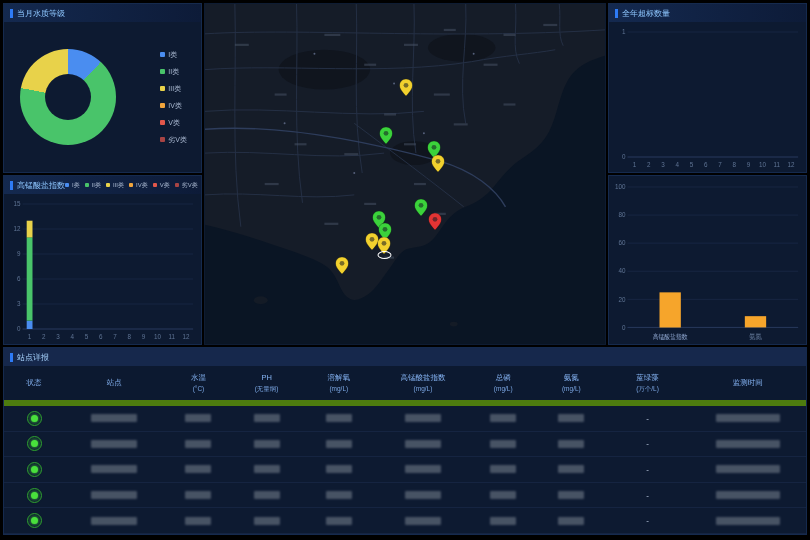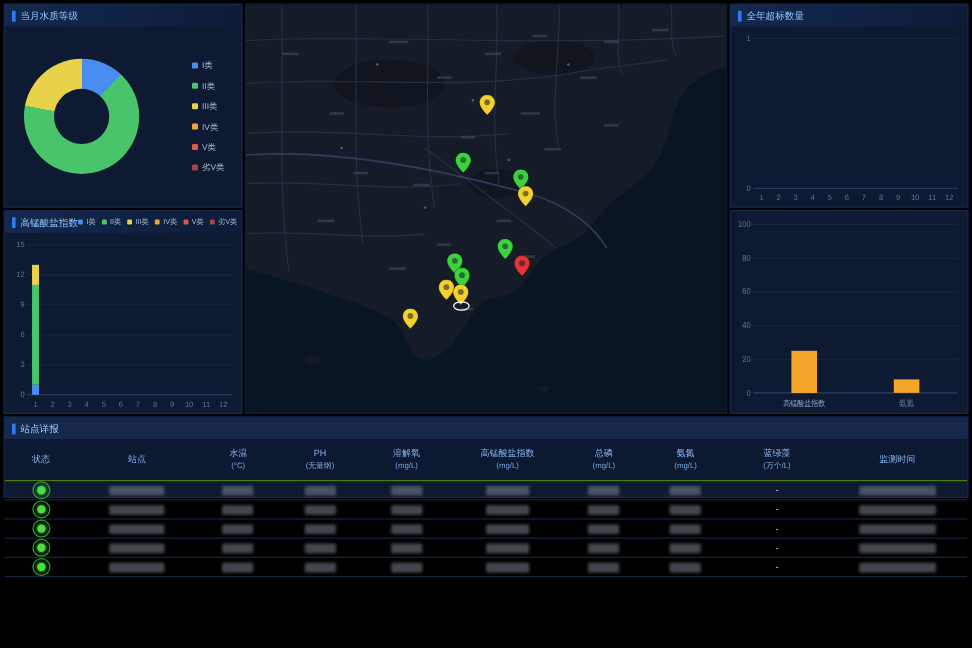--- a/index.html
+++ b/index.html
@@ -1,17 +1,17 @@
 <!DOCTYPE html>
 <html><head>
 <meta charset="utf-8">
 <style>
   html,body{margin:0;padding:0;background:#000;width:810px;height:540px;overflow:hidden;
     font-family:"Liberation Sans","DejaVu Sans",sans-serif;color:#cfe0f5;}
-  .screen{position:absolute;left:3px;top:3px;width:804px;height:412px;display:flex;flex-direction:column;gap:2px;}
+  .screen{position:absolute;left:3px;top:3px;width:804px;height:532px;display:flex;flex-direction:column;gap:2px;}
   .top-area{display:flex;gap:2px;height:342px;flex:0 0 auto;}
   .col{display:flex;flex-direction:column;gap:2px;width:199px;flex:0 0 auto;}
   .panel{background:#0d1a31;border:1px solid #152a4e;box-sizing:border-box;flex:1;display:flex;flex-direction:column;min-height:0;}
   .panel-header{height:18px;flex:0 0 auto;display:flex;align-items:center;padding:0 6px;
     background:linear-gradient(90deg,#14294f,#0d1b38);font-size:8px;color:#8fc7ff;white-space:nowrap;}
   .accent{width:3px;height:9px;background:#2e7bf6;margin-right:4px;flex:0 0 auto;}
   .corner{margin-left:auto;font-size:7px;color:#6f87b3;}
   
   .donut-body{flex:1;display:flex;align-items:center;padding:8px 6px 8px 16px;position:relative;}
   .donut{width:96px;height:96px;border-radius:50%;position:relative;flex:0 0 auto;}
@@ -31,21 +31,21 @@
   .map-wrap{flex:1;position:relative;background:#0a1524;overflow:hidden;border:1px solid #0e1c33;box-sizing:border-box;}
   .map-wrap > svg{position:absolute;inset:0;width:100%;height:100%;}
   #pins{position:absolute;inset:0;}
   .pin{position:absolute;transform:translate(-50%,-100%);width:13px;height:17px;}
   .pin.selected::after{content:'';position:absolute;left:50%;bottom:-5px;transform:translateX(-50%);
     width:12px;height:6px;border:1px solid #fff;border-radius:50%;}
   
   .table-panel{flex:1;min-height:0;justify-content:center;}
   .strip{background:#16284c;color:#a8d4ff;}
   .cols{display:grid;grid-template-columns:7.5% 12.5% 8.5% 8.5% 9.5% 11.5% 8.5% 8.5% 10.5% 14.5%;}
-  .thead{flex:0 0 auto;height:34px;align-items:center;background:#0c1930;border-bottom:1px solid #4d7c0f;}
+  .thead{flex:0 0 auto;height:34px;align-items:center;background:#0c1930;border-bottom:6px solid #4d7c0f;}
   .th{text-align:center;font-size:7.5px;color:#86b4f4;line-height:1.4;}
   .th-unit{font-size:6.5px;opacity:.9;}
   .tbody{flex:1;display:flex;flex-direction:column;min-height:0;}
   .trow{flex:1;align-items:center;border-bottom:1px solid #152441;}
   .td{display:flex;justify-content:center;align-items:center;font-size:8px;color:#c6d4ea;}
   .redact{height:8px;background:#78828f;opacity:.55;filter:blur(1.3px);border-radius:1px;display:inline-block;}
   .w-sm{width:26px}.w-md{width:36px}.w-lg{width:46px}.w-xl{width:64px}
   .dot-ring{width:13px;height:13px;border-radius:50%;border:1px solid #2f9e2f;display:flex;align-items:center;justify-content:center;}
   .dot{width:7px;height:7px;border-radius:50%;background:#49e03c;box-shadow:0 0 4px #49e03c;}
 </style>

